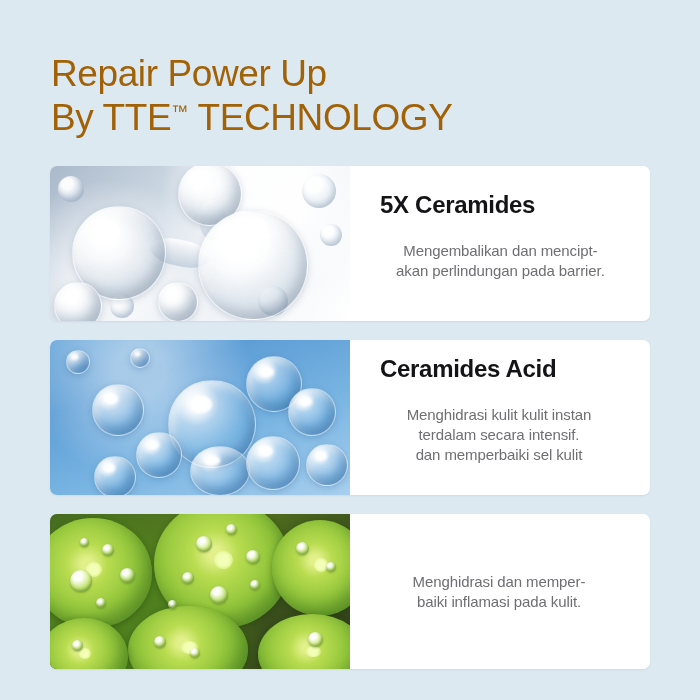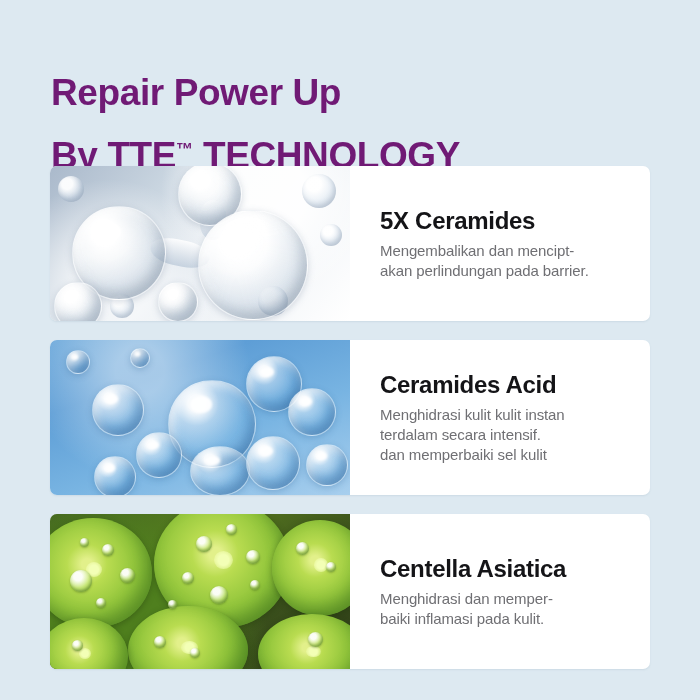--- a/index.html
+++ b/index.html
@@ -20,24 +20,23 @@
     position: absolute;
     left: 51px;
     top: 52px;
     width: 600px;
   }
   .headline-line {
     display: block;
     font-size: 37px;
     line-height: 44px;
     letter-spacing: -0.4px;
-    color: #701a75;
-    font-weight: 700;
+    color: #a16207;
+    font-weight: 400;
     white-space: nowrap;
-    margin-top: 19px;
   }
   .headline-line .tm {
     font-size: 17px;
     vertical-align: super;
     line-height: 0;
     letter-spacing: 0;
   }
 
   
   .cards {
@@ -76,22 +75,23 @@
     font-weight: 700;
     color: #141417;
     letter-spacing: -0.3px;
     margin: 0 0 5px 0;
     white-space: nowrap;
   }
   .card-desc {
     font-size: 15px;
     line-height: 20px;
     color: #6f6f73;
-    margin: 0;
+    margin: 16px;
     letter-spacing: -0.1px;
+    text-align: center;
   }
   .card-desc span { display: block; white-space: nowrap; }
 
   
   .media-ceramides {
     background:
       radial-gradient(circle at 72% 18%, rgba(255,255,255,0.95) 0 16%, rgba(255,255,255,0) 42%),
       radial-gradient(circle at 20% 78%, rgba(255,255,255,0.7) 0 14%, rgba(255,255,255,0) 40%),
       linear-gradient(128deg, #aab9cb 0%, #c9d5e0 30%, #eef2f6 62%, #ffffff 100%);
   }
@@ -271,21 +271,20 @@
       <div class="dew" style="left:200px; top:66px;  width:10px; height:10px;"></div>
       <div class="dew" style="left:118px; top:86px;  width:9px;  height:9px;"></div>
       <div class="dew" style="left:246px; top:28px;  width:13px; height:13px;"></div>
       <div class="dew" style="left:276px; top:48px;  width:10px; height:10px;"></div>
       <div class="dew" style="left:258px; top:118px; width:15px; height:15px;"></div>
       <div class="dew" style="left:104px; top:122px; width:12px; height:12px;"></div>
       <div class="dew" style="left:140px; top:134px; width:10px; height:10px;"></div>
       <div class="dew" style="left:22px;  top:126px; width:11px; height:11px;"></div>
     </div>
     <div class="card-body">
-      <h3 class="card-title">Centella Asiatica</h3>
       <p class="card-desc">
         <span>Menghidrasi dan memper-</span>
         <span>baiki inflamasi pada kulit.</span>
       </p>
     </div>
   </div>
 
 </div>
 
 </body></html>

